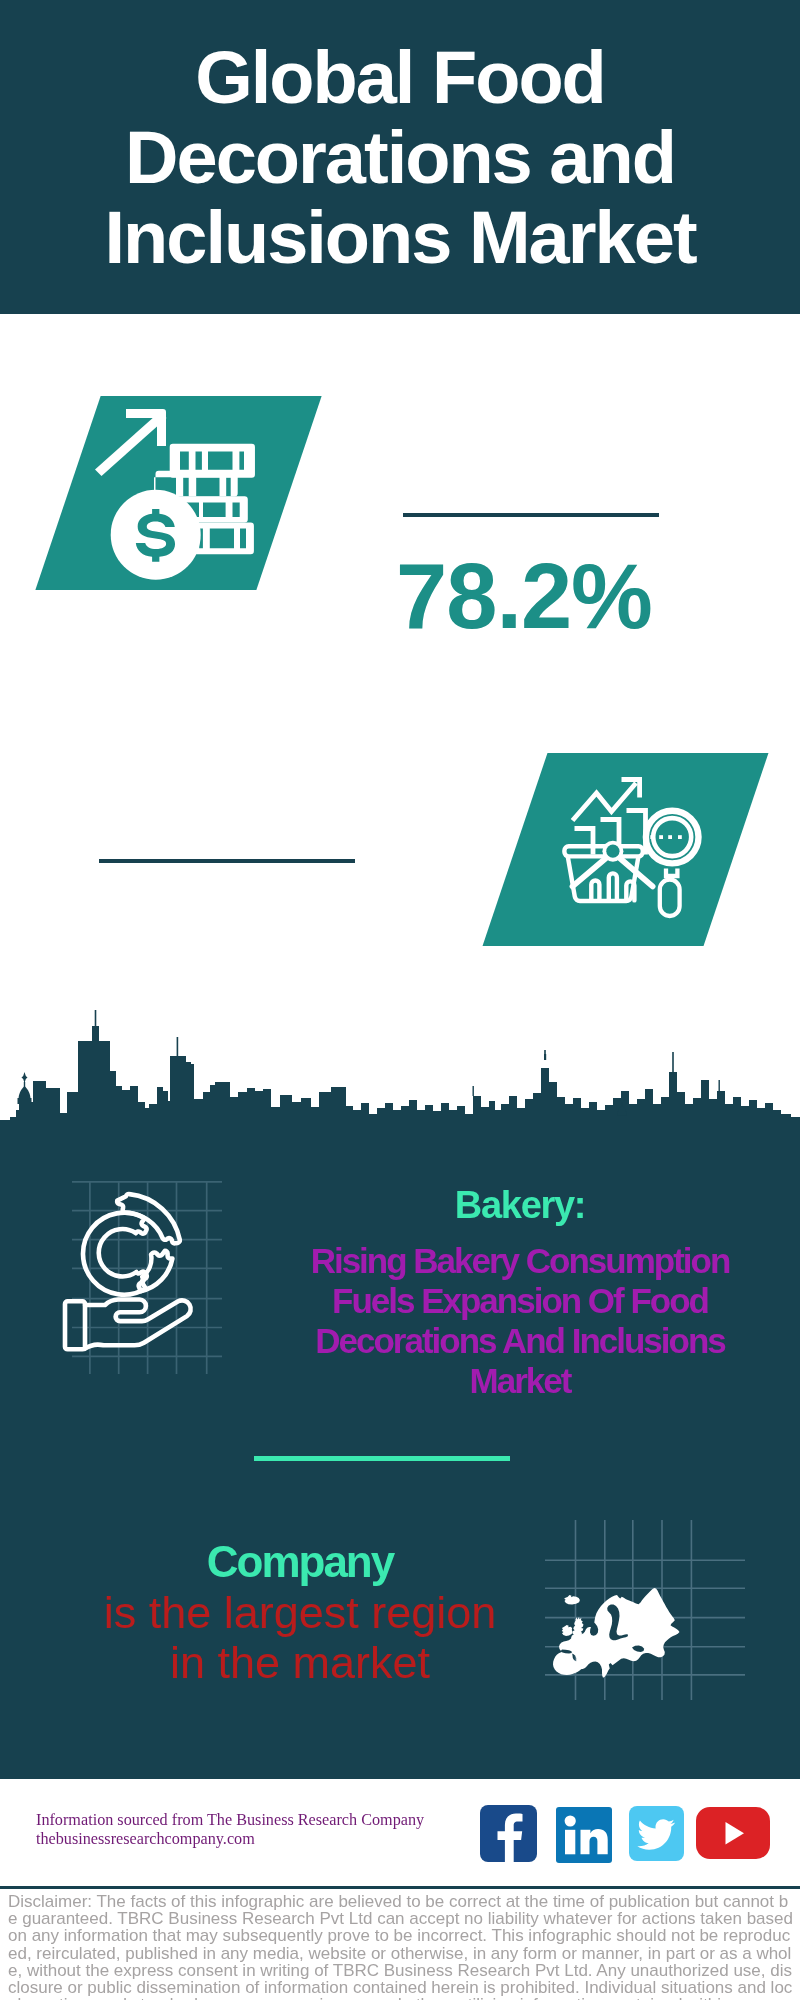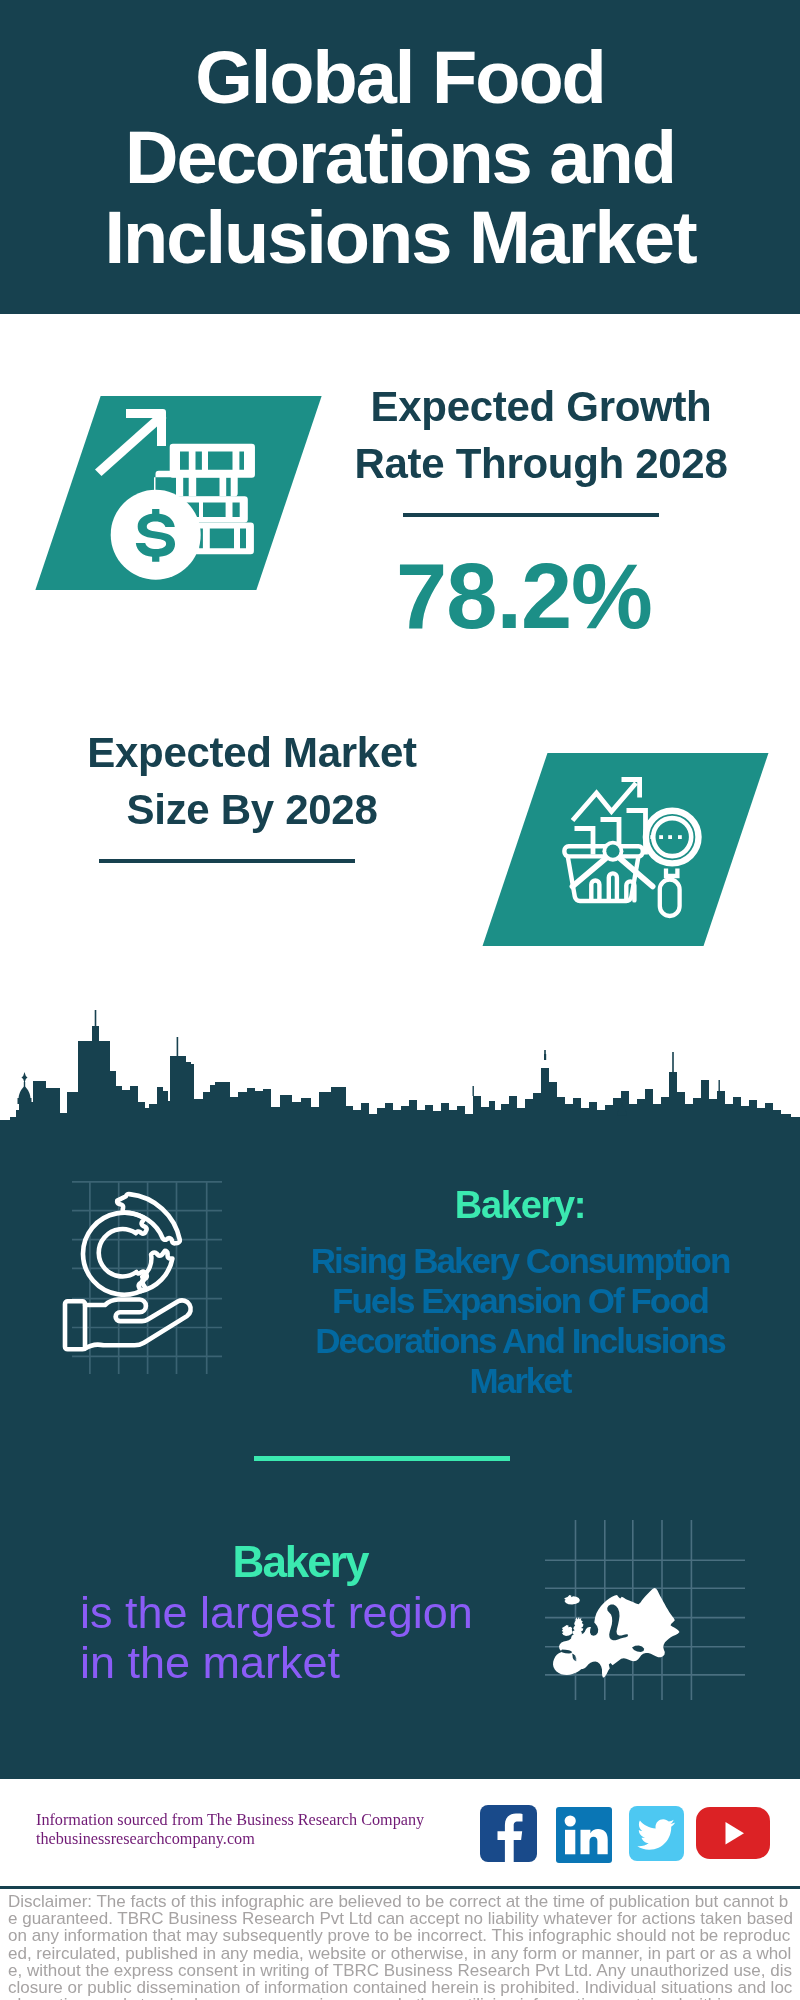--- a/index.html
+++ b/index.html
@@ -21,28 +21,28 @@
       line-height:57px;text-align:center;letter-spacing:-0.3px;}
   .stat-rule{position:absolute;height:4px;background:#17414F;}
   .stat-value{position:absolute;color:#1C8F87;font-weight:bold;text-align:center;}
 
   
   .darkband{position:absolute;left:0;width:800px;background:#17414F;}
   .skyline{position:absolute;left:0;width:800px;display:block;}
 
   .driver-title{position:absolute;color:#3BE9B0;font-weight:bold;font-size:38px;
       text-align:center;line-height:44px;}
-  .driver-text{position:absolute;color:#0369a1;font-weight:bold;font-size:26px;
+  .driver-text{position:absolute;color:#a21caf;font-weight:bold;font-size:26px;
       line-height:37px;text-align:center;}
   .mint-rule{position:absolute;height:5px;background:#3BE9B0;}
 
   .region-name{position:absolute;color:#3BE9B0;font-weight:bold;font-size:38px;
       text-align:center;line-height:44px;}
-  .region-text{position:absolute;color:#8b5cf6;font-size:33px;line-height:44px;
-      font-weight:normal;}
+  .region-text{position:absolute;color:#b91c1c;font-size:33px;line-height:44px;
+      text-align:center;font-weight:normal;}
 
   
   .footer-src{position:absolute;color:#701a75;font-size:16px;line-height:27px;font-family:Liberation Serif, serif;}
   .hr-footer{position:absolute;left:0;height:3px;background:#17414F;width:800px;}
   .disclaimer{position:absolute;color:#a6a3a3;font-size:17px;line-height:17.2px;
       text-align:left;word-break:break-all;}
 </style>
 </head>
 <body>
 
@@ -72,31 +72,23 @@
       <path d="M82.9,43.7 h78.85 a3.2,3.2 0 0 1 3.2,3.2 v27.65 a3.2,3.2 0 0 1 -3.2,3.2 h-78.85 a3.2,3.2 0 0 1 -3.2,-3.2 v-27.65 a3.2,3.2 0 0 1 3.2,-3.2 z
                M90,51.6 v18.1 h8.8 v-18.1 z M105.5,51.6 v18.1 h6.4 v-18.1 z M118,51.6 v18.1 h24.5 v-18.1 z M149.4,51.6 v18.1 h4.6 v-18.1 z" fill-rule="evenodd"></path>
 
       <circle cx="65.7" cy="134.8" r="45"></circle>
     </g>
     <g fill="#1C8F87" transform="translate(65.7,131.8) scale(0.875,0.875) translate(-65.7,-134.8)">
       <path d="M61.6,108.7 h8.3 v5.6 c9.6,1 16.5,6.5 17.6,14.9 h-10.7 c-1.1,-3.7 -5.2,-6.1 -11,-6.1 c-6.2,0 -10.3,2.3 -10.3,5.7 c0,2.9 2.3,4.4 8.6,5.4 l8.6,1.4 c10.2,1.6 15.1,5.9 15.1,13.2 c0,8.1 -6.3,13.6 -17.9,14.6 v5.5 h-8.3 v-5.5 c-10.6,-1.1 -17.9,-6.9 -18.6,-15.9 h10.7 c0.9,4.3 5.8,7 12.6,7 c6.8,0 11.3,-2.4 11.3,-6 c0,-2.9 -2.3,-4.4 -8.8,-5.4 l-8.7,-1.4 c-10.1,-1.6 -15,-5.8 -15,-12.9 c0,-7.8 6.2,-13.3 16.5,-14.5 z"></path>
     </g>
   </svg>
 
-  <div class="stat-label" style="left:341px;top:378px;width:400px;">
-    <span>Expected Growth</span><br>
-    <span>Rate Through 2028</span>
-  </div>
   <div class="stat-rule" style="left:403px;top:513px;width:256px;"></div>
   <div class="stat-value" style="left:324px;top:550px;width:400px;font-size:92px;line-height:92px;letter-spacing:-1px;">78.2%</div>
 
-  <div class="stat-label" style="left:52px;top:724px;width:400px;">
-    <span>Expected Market</span><br>
-    <span>Size By 2028</span>
-  </div>
   <div class="stat-rule" style="left:99px;top:859px;width:256px;"></div>
 
   <div class="para" style="left:515px;top:753px;width:221px;height:193px;">
   </div>
 
   <div class="darkband" style="top:1122px;height:657px;"></div>
   <svg class="skyline" style="top:1010px;" width="800" height="113" viewBox="0 0 800 113" preserveAspectRatio="none">
     <path fill="#17414F" d="M0,113 L0,110 L10,110 L10,107 L16,107 L16,100 L19,100 L19,92 L33,92 L33,71 L46,71 L46,78 L60,78 L60,103 L67,103 L67,82 L78,82 L78,31 L92,31 L92,16 L99,16 L99,31 L110,31 L110,61 L116,61 L116,76 L122,76 L122,80 L130,80 L130,76 L138,76 L138,92 L145,92 L145,98 L149,98 L149,94 L157,94 L157,77 L163,77 L163,81 L168,81 L168,91 L170,91 L170,46 L186,46 L186,52 L191,52 L191,54 L194,54 L194,89 L203,89 L203,82 L210,82 L210,75 L215,75 L215,72 L230,72 L230,87 L238,87 L238,82 L247,82 L247,78 L255,78 L255,81 L263,81 L263,79 L271,79 L271,97 L280,97 L280,85 L292,85 L292,92 L301,92 L301,88 L311,88 L311,97 L319,97 L319,82 L331,82 L331,77 L346,77 L346,96 L353,96 L353,100 L361,100 L361,93 L369,93 L369,104 L377,104 L377,98 L385,98 L385,93 L393,93 L393,100 L401,100 L401,96 L409,96 L409,90 L417,90 L417,100 L425,100 L425,95 L433,95 L433,101 L441,101 L441,93 L449,93 L449,100 L457,100 L457,96 L465,96 L465,104 L473,104 L473,86 L481,86 L481,97 L489,97 L489,91 L495,91 L495,100 L501,100 L501,94 L509,94 L509,86 L517,86 L517,98 L525,98 L525,89 L533,89 L533,83 L541,83 L541,58 L549,58 L549,72 L557,72 L557,87 L565,87 L565,94 L573,94 L573,88 L581,88 L581,98 L589,98 L589,92 L597,92 L597,100 L605,100 L605,95 L613,95 L613,88 L621,88 L621,81 L629,81 L629,94 L637,94 L637,89 L645,89 L645,79 L653,79 L653,94 L661,94 L661,87 L669,87 L669,62 L677,62 L677,82 L685,82 L685,94 L693,94 L693,88 L701,88 L701,70 L709,70 L709,89 L717,89 L717,81 L725,81 L725,94 L733,94 L733,87 L741,87 L741,96 L749,96 L749,90 L757,90 L757,98 L765,98 L765,93 L773,93 L773,100 L781,100 L781,104 L791,104 L791,107 L800,107 L800,113 Z"></path>
     <g fill="#17414F">
 
@@ -201,21 +193,21 @@
     <g fill="none" stroke="#ffffff" stroke-width="4.6" stroke-linejoin="round" stroke-linecap="round">
       <path d="M35,127 h20 a20,20 0 0 1 13,-5.5 h21.5 a6.4,6.4 0 0 1 0,12.8 h-19.5 a4.4,4.4 0 0 0 0,8.8 h22 a11,11 0 0 0 5.7,-1.6 l30.5,-18.2 a8.6,8.6 0 0 1 8.7,14.8 l-43,26.6 a18,18 0 0 1 -9.4,2.6 h-31 a23,23 0 0 0 -18.5,3.4"></path>
       <rect x="15" y="123.3" width="20" height="48" rx="2.6"></rect>
     </g>
   </svg>
 
   <div class="driver-title" style="left:320px;top:1183px;width:400px;letter-spacing:-1.3px;">Bakery:</div>
   <div class="driver-text" style="left:280px;top:1241px;width:480px;font-size:35px;line-height:40px;letter-spacing:-2px;">Rising Bakery Consumption Fuels Expansion Of Food Decorations And Inclusions Market</div>
   <div class="mint-rule" style="left:254px;top:1456px;width:256px;"></div>
 
-  <div class="region-name" style="left:80px;top:1540px;width:440px;font-size:44px;line-height:44px;letter-spacing:-2px;">Bakery</div>
+  <div class="region-name" style="left:80px;top:1540px;width:440px;font-size:44px;line-height:44px;letter-spacing:-2px;">Company</div>
   <div class="region-text" style="left:80px;top:1588px;width:440px;font-size:45px;line-height:50.3px;letter-spacing:0px;">is the largest region in the market</div>
 
   <svg style="position:absolute;left:545px;top:1520px;" width="200" height="180" viewBox="0 0 200 180">
     <g stroke="#4A6F80" stroke-width="1.6" fill="none">
       <path d="M30.5,0 V180 M59.8,0 V180 M87.8,0 V180 M117,0 V180 M146.4,0 V180"></path>
       <path d="M0,40.2 H200 M0,68.3 H200 M0,97.6 H200 M0,126.8 H200 M0,154.9 H200"></path>
     </g>
     <g>
       <path fill="#ffffff" d="M49.5,101.0 L50.2,97.0 L51.5,93.0 L53.5,89.5 L56.0,86.0 L58.8,83.0 L61.5,80.5 L64.2,78.5 L67.0,76.8 L69.8,75.5 L72.0,75.0 L73.5,77.0 L75.2,78.5 L76.8,76.8 L78.8,77.8 L81.0,79.2 L83.5,80.2 L86.0,81.2 L88.5,82.2 L91.0,83.5 L93.5,84.2 L95.5,82.5 L97.0,80.2 L98.8,78.0 L100.8,75.8 L103.0,73.5 L105.2,71.2 L107.2,69.2 L109.2,68.0 L111.0,68.5 L112.5,70.5 L113.8,73.2 L115.2,76.0 L116.8,78.8 L118.2,81.5 L119.8,84.2 L121.2,87.0 L122.8,89.5 L124.2,92.0 L125.8,94.2 L127.2,96.2 L128.8,98.2 L129.8,100.2 L128.2,102.0 L126.5,103.5 L125.5,105.2 L127.2,106.5 L129.2,107.5 L131.2,108.8 L133.2,110.2 L134.5,112.0 L132.8,113.8 L130.5,115.0 L128.0,116.0 L125.8,117.2 L123.8,118.8 L121.8,120.5 L120.0,122.2 L118.8,124.5 L118.2,127.0 L118.8,129.5 L119.8,132.0 L119.5,134.5 L118.0,136.2 L115.8,137.2 L113.2,137.2 L110.8,136.2 L108.2,135.0 L105.8,133.8 L103.2,133.0 L100.8,133.0 L98.2,133.8 L96.2,135.2 L94.8,137.2 L93.2,139.2 L91.2,140.8 L88.8,141.2 L86.2,140.8 L83.8,139.8 L81.2,138.8 L78.8,138.2 L76.2,138.8 L74.2,140.2 L72.2,141.8 L70.2,143.2 L68.2,144.8 L66.2,146.2 L64.8,148.2 L63.2,150.8 L61.8,153.8 L59.8,156.8 L58.0,157.8 L57.2,155.5 L57.0,152.5 L57.0,149.5 L56.2,146.5 L54.8,144.0 L52.8,142.2 L50.5,141.5 L48.0,141.8 L45.5,142.8 L43.5,144.2 L41.8,146.2 L40.0,148.0 L37.8,149.0 L35.2,149.2 L33.0,148.2 L31.5,146.2 L31.0,143.5 L31.2,140.8 L31.2,138.0 L30.2,135.5 L28.2,134.0 L25.8,133.2 L23.2,133.0 L20.8,132.8 L18.2,132.2 L16.0,131.0 L14.5,129.0 L14.0,126.5 L14.8,124.2 L16.5,122.5 L18.8,121.5 L21.2,121.0 L23.8,120.2 L25.8,118.8 L27.2,116.8 L28.8,115.0 L31.0,114.0 L33.5,114.0 L36.0,114.2 L38.2,113.5 L39.8,111.8 L40.8,109.5 L42.2,107.8 L44.2,107.0 L46.5,107.0 L48.2,105.8 L49.2,103.5 Z"></path>
       <path fill="#ffffff" d="M26.0,132.0 L23.5,131.5 L21.0,131.2 L18.5,131.5 L16.0,132.2 L13.8,133.2 L11.8,134.8 L10.2,136.8 L9.0,139.2 L8.2,141.8 L8.0,144.5 L8.5,147.0 L9.8,149.5 L11.5,151.5 L13.8,153.0 L16.2,154.2 L19.0,154.8 L21.8,155.0 L24.8,154.8 L27.5,154.0 L30.2,153.0 L32.8,151.8 L35.0,150.2 L36.8,148.2 L37.8,146.0 L37.5,143.8 L35.8,142.2 L33.5,141.5 L31.0,141.2 L29.0,140.0 L27.8,138.0 L27.5,135.5 L27.2,133.5 Z"></path>

